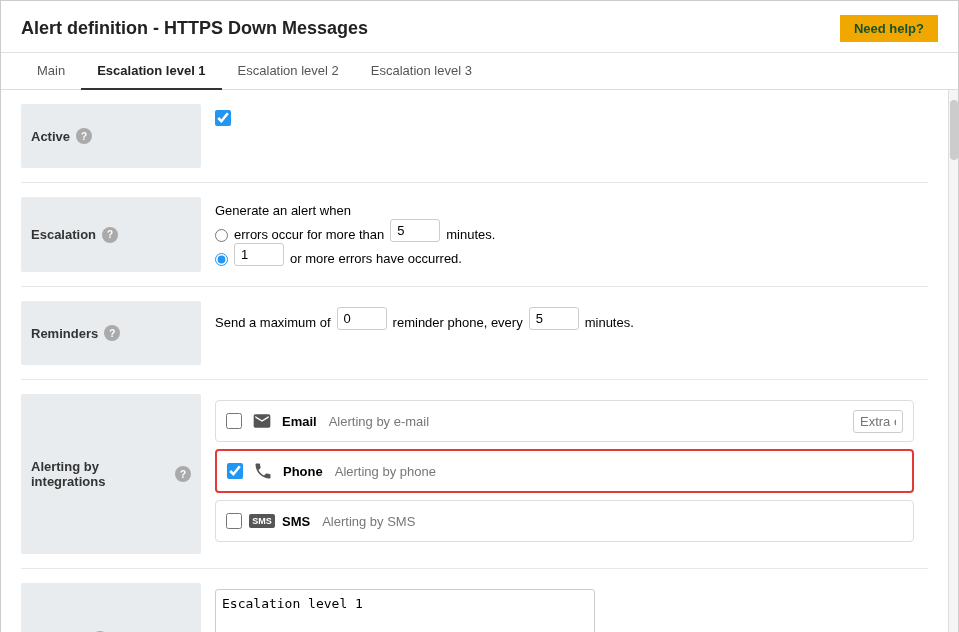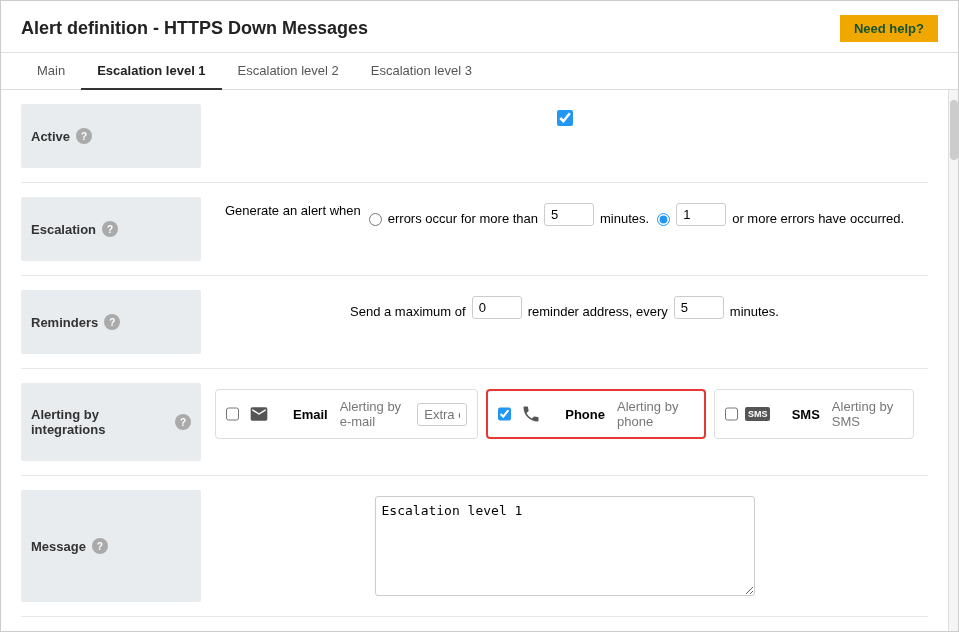--- a/index.html
+++ b/index.html
@@ -98,22 +98,22 @@
       color: #fff;
       font-size: 10px;
       font-weight: bold;
       cursor: pointer;
       flex-shrink: 0;
     }
     .form-field {
       flex: 1;
       padding: 6px 14px;
       display: flex;
-      flex-direction: row;
-      gap: 8px;
+      flex-direction: column;
+      gap: 1px;
       justify-content: center;
     }
     .inline-row {
       display: flex;
       align-items: flex-end;
       gap: 6px;
     }
     input[type="text"], input[type="number"] {
       border: 1px solid #ccc;
       border-radius: 3px;
@@ -149,21 +149,20 @@
       height: 24px;
       display: flex;
       align-items: center;
       justify-content: center;
       font-size: 14px;
       flex-shrink: 0;
     }
     .integration-label {
       font-weight: bold;
       margin-right: 4px;
-      margin-left: 14px;
     }
     .integration-desc {
       color: #777;
     }
     .extra-email-input {
       margin-left: auto;
       border: 1px solid #ccc;
       border-radius: 3px;
       padding: 4px 8px;
       font-size: 12px;
@@ -265,21 +264,21 @@
 
       <div class="form-row">
         <div class="form-label">
           <span>Reminders</span>
           <span class="help-icon">?</span>
         </div>
         <div class="form-field">
           <div class="inline-row">
             <span>Send a maximum of</span>
             <input type="text" value="0" style="">
-            <span>reminder address, every</span>
+            <span>reminder phone, every</span>
             <input type="text" value="5" style="">
             <span>minutes.</span>
           </div>
         </div>
       </div>
 
       <div class="form-row">
         <div class="form-label">
           <span>Alerting by integrations</span>
           <span class="help-icon">?</span>

